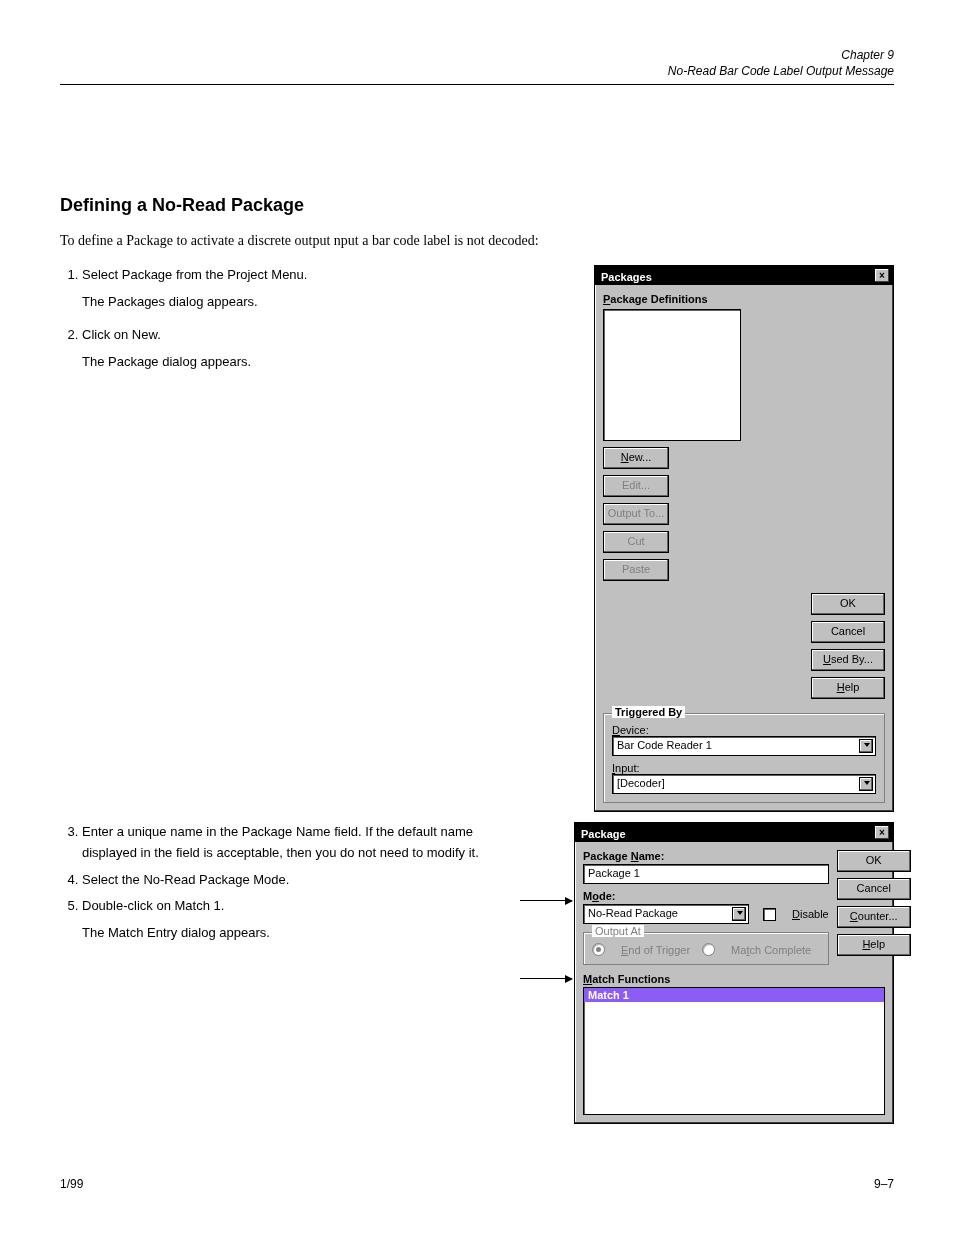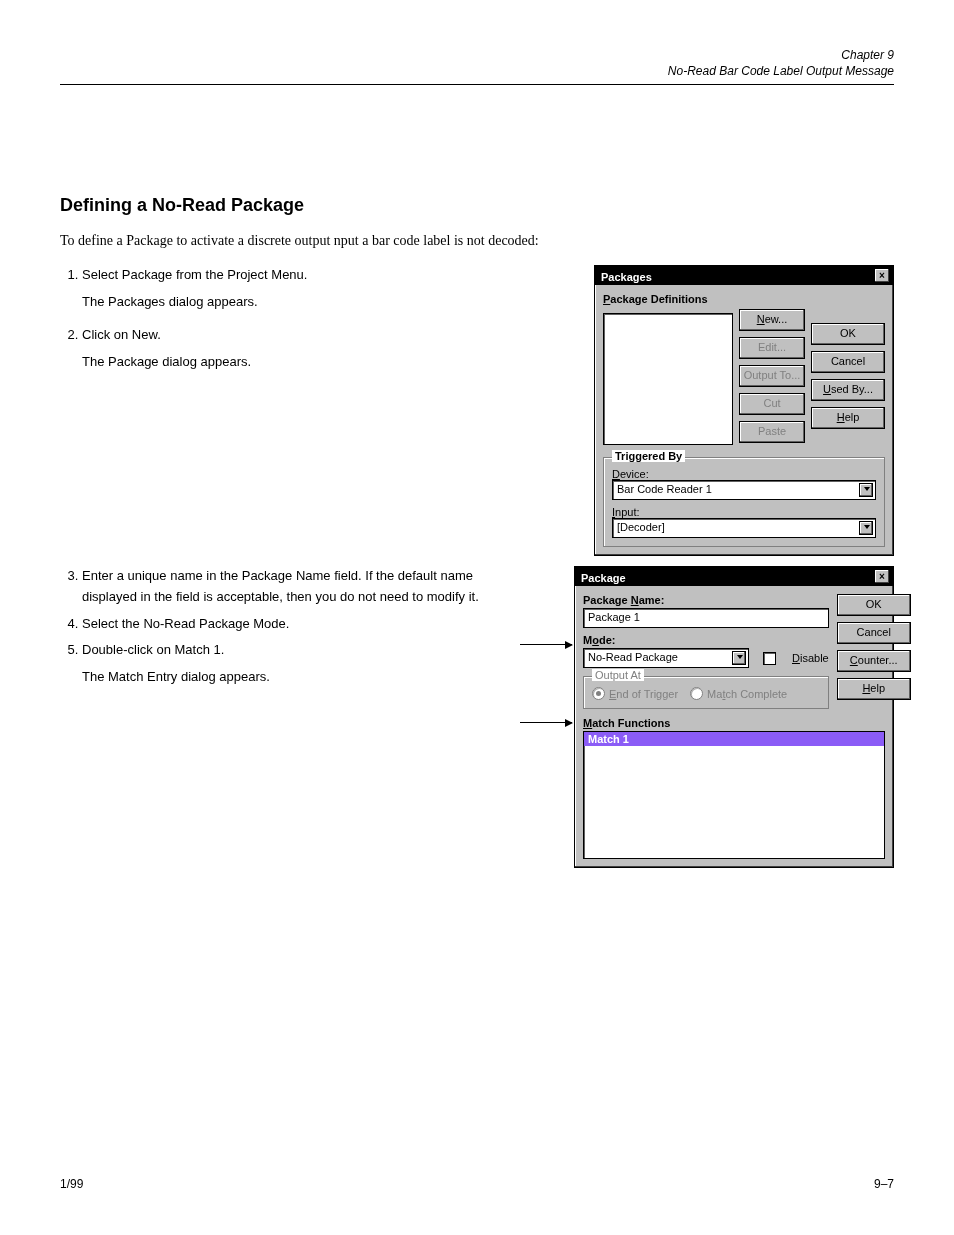--- a/index.html
+++ b/index.html
@@ -32,38 +32,38 @@
 
   .label { font-weight:700; font-size:11px; }
   .plain-label { font-weight:400; font-size:11px; }
   .u { text-decoration: underline; }
 
   .groupbox { border:1px solid #808080; box-shadow:inset 1px 1px #fff; position:relative; padding:10px 8px 8px 8px; margin-top:8px; }
   .groupbox-title { position:absolute; top:-8px; left:8px; background:#ffffff; padding:0 3px; font-weight:700; font-size:11px; }
 
   
   .d1 { width:300px; }
-  .d1-top { display:flex; gap:6px; align-items:center; }
+  .d1-top { display:flex; gap:6px; align-items:flex-start;flex-direction:column; }
   .d1-list { width:136px; height:130px; }
   .d1-midbtns { display:flex; flex-direction:column; }
   .d1-rightbtns { display:flex; flex-direction:column; margin-left:auto; }
   .d1-midbtns .win-btn { width:64px; }
 
   
   .d2 { width:320px; }
   .d2-row { display:flex; gap:8px; align-items:flex-start; }
   .d2-left { flex:1; }
   .d2-right { width:76px; display:flex; flex-direction:column; }
   .d2-name-input { height:18px; line-height:16px; padding:0 4px; font-size:11px; font-weight:400; }
   .d2-name-input-wrap { margin:2px 0 6px 0; }
 
   .checkbox { display:inline-flex; align-items:center; gap:16px; font-size:11px; }
   .checkbox .box { width:11px; height:11px; background:#fff; border:1px solid #000; box-shadow:inset 1px 1px #606060; }
 
-  .radio { display:inline-flex; align-items:center; gap:4px; font-size:11px; color:#808080; }
+  .radio { display:inline-flex; align-items:center; gap:16px; font-size:11px; color:#808080; }
   .radio .circle { width:11px; height:11px; border-radius:50%; background:#fff; border:1px solid #808080; box-shadow:inset 1px 1px #b0b0b0; position:relative; }
   .radio.selected .circle:after { content:""; position:absolute; left:3px; top:3px; width:5px; height:5px; background:#808080; border-radius:50%; }
 
   .match-list { height:126px; }
   .match-item { background:#8b5cf6; color:#fff; padding:1px 4px; font-size:11px; font-weight:700; }
 
   .arrow { position:absolute; height:0; border-top:1px solid #000; }
   .arrow:after { content:""; position:absolute; right:-1px; top:-4px; width:0; height:0; border-top:4px solid transparent; border-bottom:4px solid transparent; border-left:8px solid #000; }
 
   .step-block { position:relative; }

